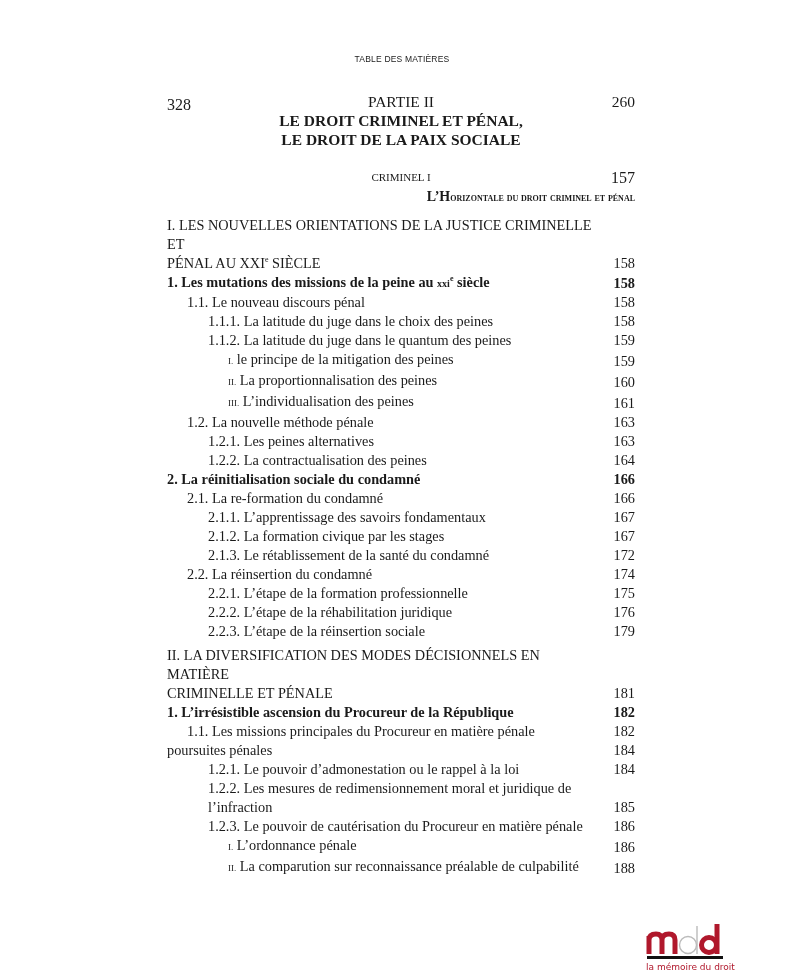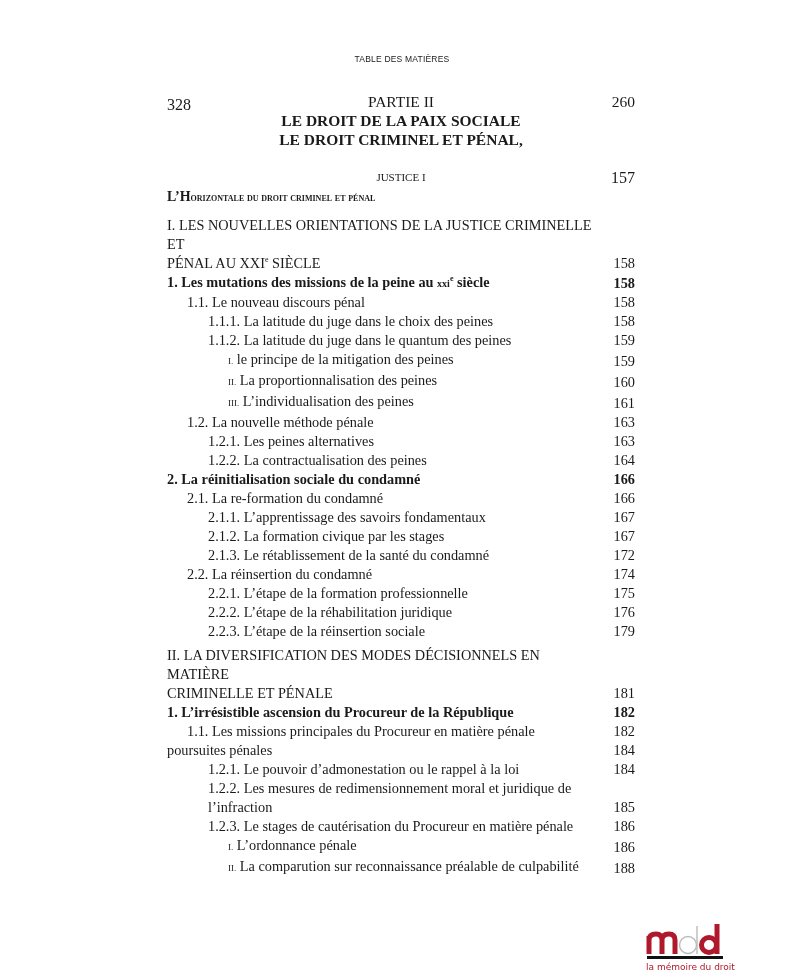--- a/index.html
+++ b/index.html
@@ -10,21 +10,21 @@
   .running-title { position: absolute; left: 0; right: 0; top: 6px; text-align: center;
                    font-family: Liberation Sans, sans-serif; font-size: 8.5px; letter-spacing: 0.2px; }
 
   .partie { position: absolute; top: 92px; left: 167px; width: 468px; }
   .partie-label { text-align: center; font-family: "Liberation Serif", serif; font-size: 15.5px; line-height: 19px; }
   .partie-title { text-align: center; font-family: "Liberation Serif", serif; font-weight: bold; font-size: 15.5px; line-height: 19px; }
   .partie-page { position: absolute; right: 0; top: 0; font-family: "Liberation Serif", serif; font-size: 15.5px; line-height: 19px; }
 
   .chapitre { position: absolute; top: 168px; left: 167px; width: 468px; }
   .chapitre-label { text-align: center; font-family: "Liberation Serif", serif; font-size: 11px; line-height: 19px; }
-  .chapitre-title { text-align: left; font-family: "Liberation Serif", serif; font-weight: bold; font-size: 11px; line-height: 20px; font-variant: small-caps; }
+  .chapitre-title { text-align: right; font-family: "Liberation Serif", serif; font-weight: bold; font-size: 11px; line-height: 20px; font-variant: small-caps; }
   .chapitre-title .big { font-size: 14px; }
   .chapitre-page { position: absolute; right: 0; top: 0; font-family: "Liberation Serif", serif; font-size: 16px; line-height: 19px; }
 
   .toc { position: absolute; left: 167px; width: 468px; font-family: "Liberation Serif", serif; font-size: 14.3px; }
   .toc-entry { position: relative; line-height: 19px; padding-right: 40px; }
   .toc-entry .pg { position: absolute; right: 0; bottom: 0; }
   .lvl0 { padding-left: 0; }
   .lvl1 { padding-left: 20px; }
   .lvl2 { padding-left: 41px; }
   .lvl3 { padding-left: 61px; }
@@ -40,27 +40,27 @@
 </head>
 <body>
 
 <div class="page-header">
   <span class="page-number">328</span>
   <div class="running-title">TABLE DES MATIÈRES</div>
 </div>
 
 <div class="partie">
   <div class="partie-label">PARTIE II</div>
+  <div class="partie-title">LE DROIT CRIMINEL ET PÉNAL,</div>
   <div class="partie-title">LE DROIT DE LA PAIX SOCIALE</div>
-  <div class="partie-title">LE DROIT CRIMINEL ET PÉNAL,</div>
   <span class="partie-page">260</span>
 </div>
 
 <div class="chapitre">
-  <div class="chapitre-label">JUSTICE I</div>
+  <div class="chapitre-label">CRIMINEL I</div>
   <div class="chapitre-title"><span class="big">L’</span><span class="big">H</span><span id="chap-rest">orizontale du droit criminel et pénal</span></div>
   <span class="chapitre-page">157</span>
 </div>
 
 <div class="toc" style="top:216px;">
   <div class="toc-entry lvl0">
     <div>I. LES NOUVELLES ORIENTATIONS DE LA JUSTICE CRIMINELLE ET</div>
     <div><span>PÉNAL AU XXI</span><span class="sup">e</span><span> SIÈCLE</span></div>
     <span class="pg">158</span>
   </div>
@@ -99,21 +99,21 @@
       <div class="toc-entry lvl1">
         <div style="margin-left: -20px;">poursuites pénales</div>
         <span class="pg">184</span>
       </div>
       <div class="toc-entry lvl2"><span>1.2.1. Le pouvoir d’admonestation ou le rappel à la loi</span><span class="pg">184</span></div>
       <div class="toc-entry lvl2">
         <div>1.2.2. Les mesures de redimensionnement moral et juridique de</div>
         <div style="margin-left: 0px;">l’infraction</div>
         <span class="pg">185</span>
       </div>
-      <div class="toc-entry lvl2"><span>1.2.3. Le stages de cautérisation du Procureur en matière pénale</span><span class="pg">186</span></div>
+      <div class="toc-entry lvl2"><span>1.2.3. Le pouvoir de cautérisation du Procureur en matière pénale</span><span class="pg">186</span></div>
       <div class="toc-entry lvl3"><span><span class="roman-sc">I.</span><span> L’ordonnance pénale</span></span><span class="pg">186</span></div>
       <div class="toc-entry lvl3"><span><span class="roman-sc">II.</span><span> La comparution sur reconnaissance préalable de culpabilité</span></span><span class="pg">188</span></div>
     </div>
 </div>
 
 <div class="logo">
   <svg width="78" height="34" viewBox="0 0 78 34">
 
     <path d="M3 32 V14 M3 18 Q3 12 10 12 Q16 12 16 18 V32 M16 18 Q16 12 23 12 Q29 12 29 18 V32" fill="none" stroke="#b0182c" stroke-width="5"></path>
 

